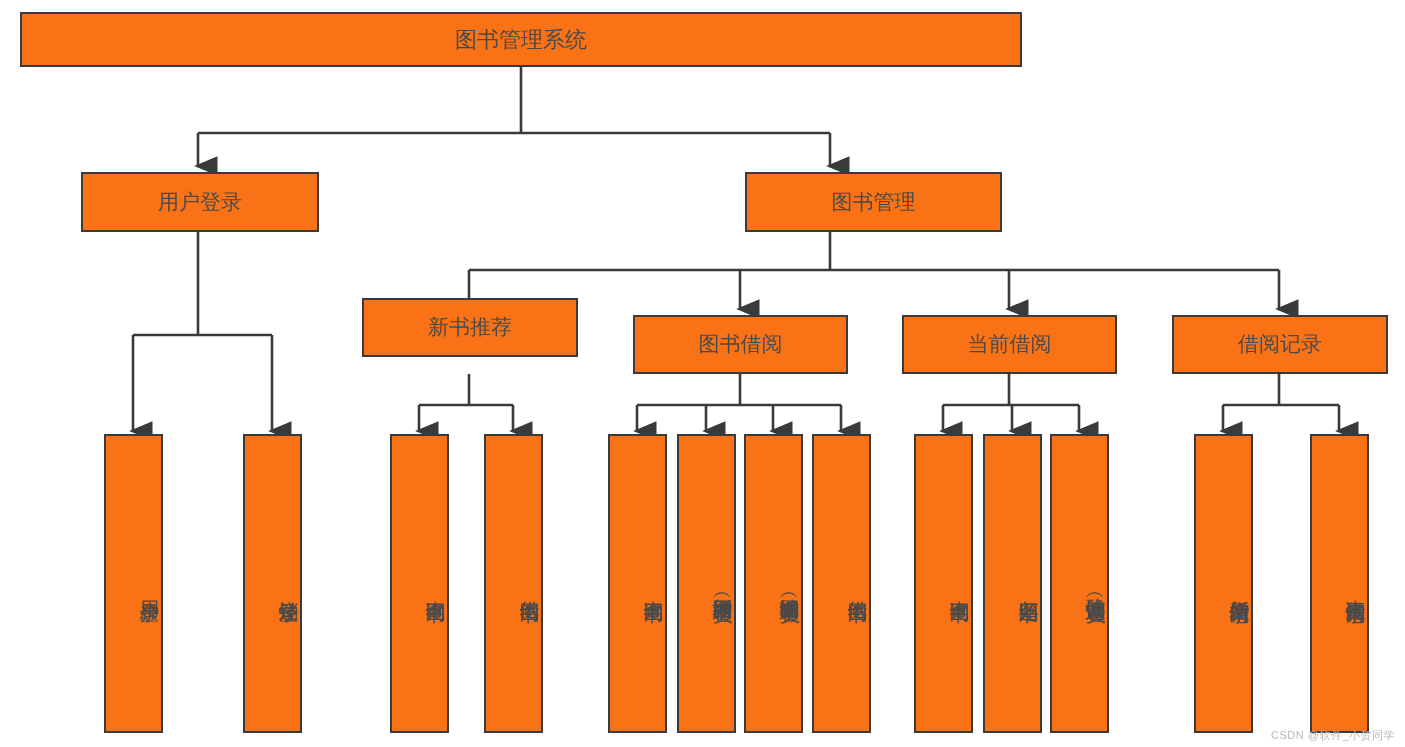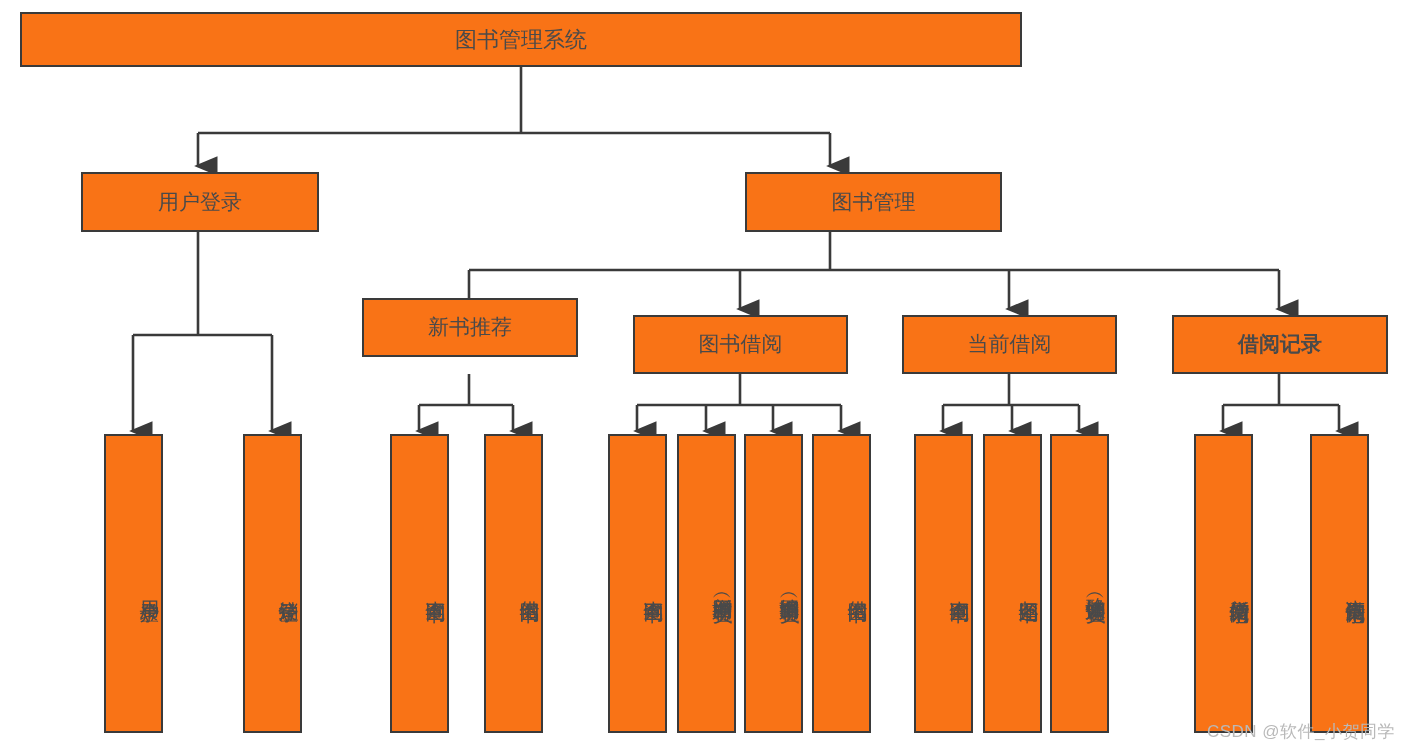--- a/index.html
+++ b/index.html
@@ -54,21 +54,21 @@
   }
   .node.v .lbl {
     writing-mode: vertical-rl;
     text-orientation: upright;
     white-space: nowrap;
   }
   .watermark {
     position: absolute;
     right: 10px;
     bottom: 4px;
-    font-size: 17px;
+    font-size: 11px;
     color: #b9b9b9;
     letter-spacing: 0.5px;
     white-space: nowrap;
   }
 </style>
 </head>
 <body>
 
 <div id="canvas">
 
@@ -135,21 +135,21 @@
 
   <div class="node h" style="left:362px; top:298px; width:216px; height:59px;">
     <span class="lbl">新书推荐</span>
   </div>
   <div class="node h" style="left:633px; top:315px; width:215px; height:59px;">
     <span class="lbl">图书借阅</span>
   </div>
   <div class="node h" style="left:902px; top:315px; width:215px; height:59px;justify-content:center;">
     <span class="lbl">当前借阅</span>
   </div>
-  <div class="node h" style="left:1172px; top:315px; width:216px; height:59px;font-weight:bold;">
+  <div class="node h" style="left:1172px; top:315px; width:216px; height:59px;">
     <span class="lbl">借阅记录</span>
   </div>
 
   <div class="node v" style="left:104px; top:434px; width:59px; height:299px;">
     <span class="lbl">用户登录</span>
   </div>
   <div class="node v" style="left:243px; top:434px; width:59px; height:299px;">
     <span class="lbl">注销登录</span>
   </div>
 

